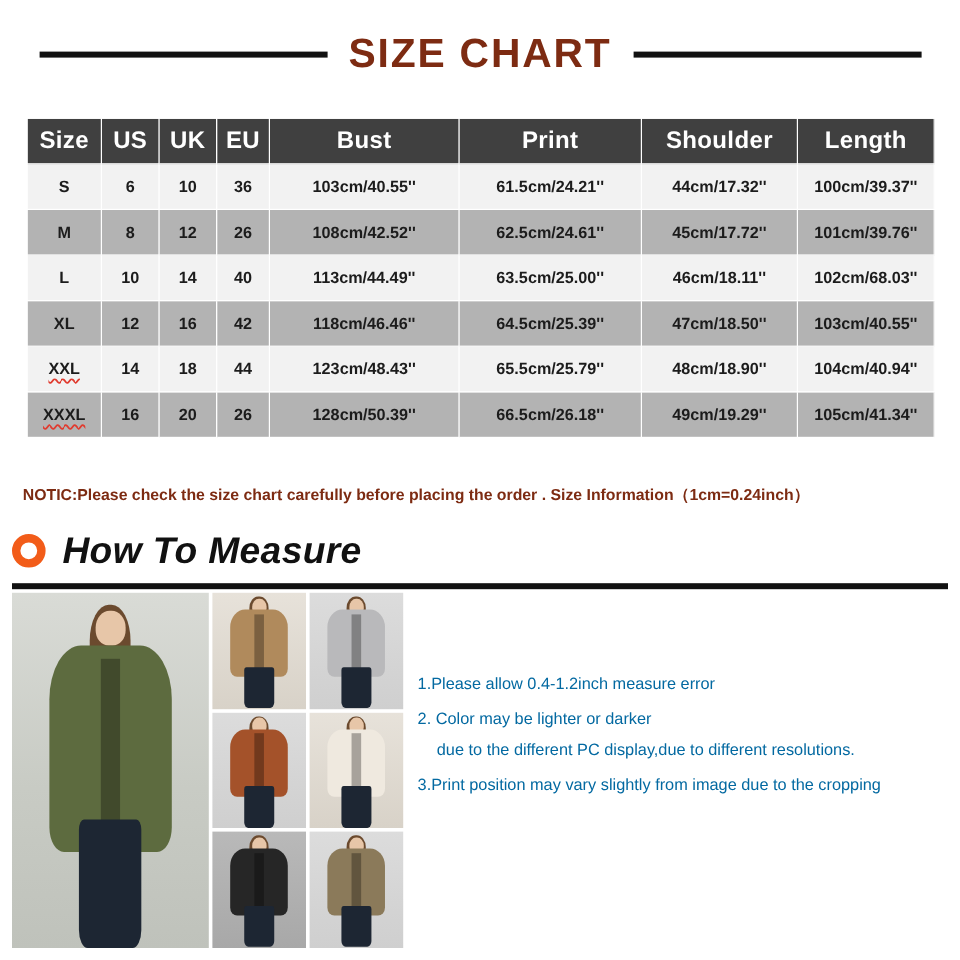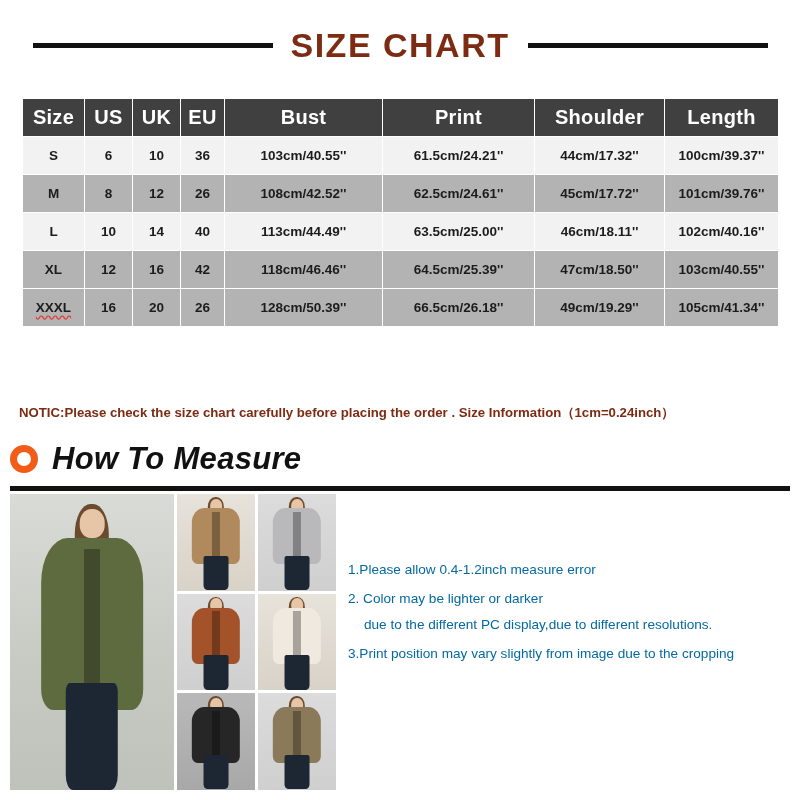--- a/index.html
+++ b/index.html
@@ -275,32 +275,42 @@
           <td>101cm/39.76''</td>
         </tr>
         <tr class="row-odd">
           <td class="size-col">L</td>
           <td>10</td>
           <td>14</td>
           <td>40</td>
           <td>113cm/44.49''</td>
           <td>63.5cm/25.00''</td>
           <td>46cm/18.11''</td>
-          <td>102cm/40.16''</td>
+          <td>102cm/68.03''</td>
         </tr>
         <tr class="row-even">
           <td class="size-col">XL</td>
           <td>12</td>
           <td>16</td>
           <td>42</td>
           <td>118cm/46.46''</td>
           <td>64.5cm/25.39''</td>
           <td>47cm/18.50''</td>
           <td>103cm/40.55''</td>
         </tr>
+        <tr class="row-odd">
+          <td class="size-col squiggle">XXL</td>
+          <td>14</td>
+          <td>18</td>
+          <td>44</td>
+          <td>123cm/48.43''</td>
+          <td>65.5cm/25.79''</td>
+          <td>48cm/18.90''</td>
+          <td>104cm/40.94''</td>
+        </tr>
         <tr class="row-even">
           <td class="size-col squiggle">XXXL</td>
           <td>16</td>
           <td>20</td>
           <td>26</td>
           <td>128cm/50.39''</td>
           <td>66.5cm/26.18''</td>
           <td>49cm/19.29''</td>
           <td>105cm/41.34''</td>
         </tr>

